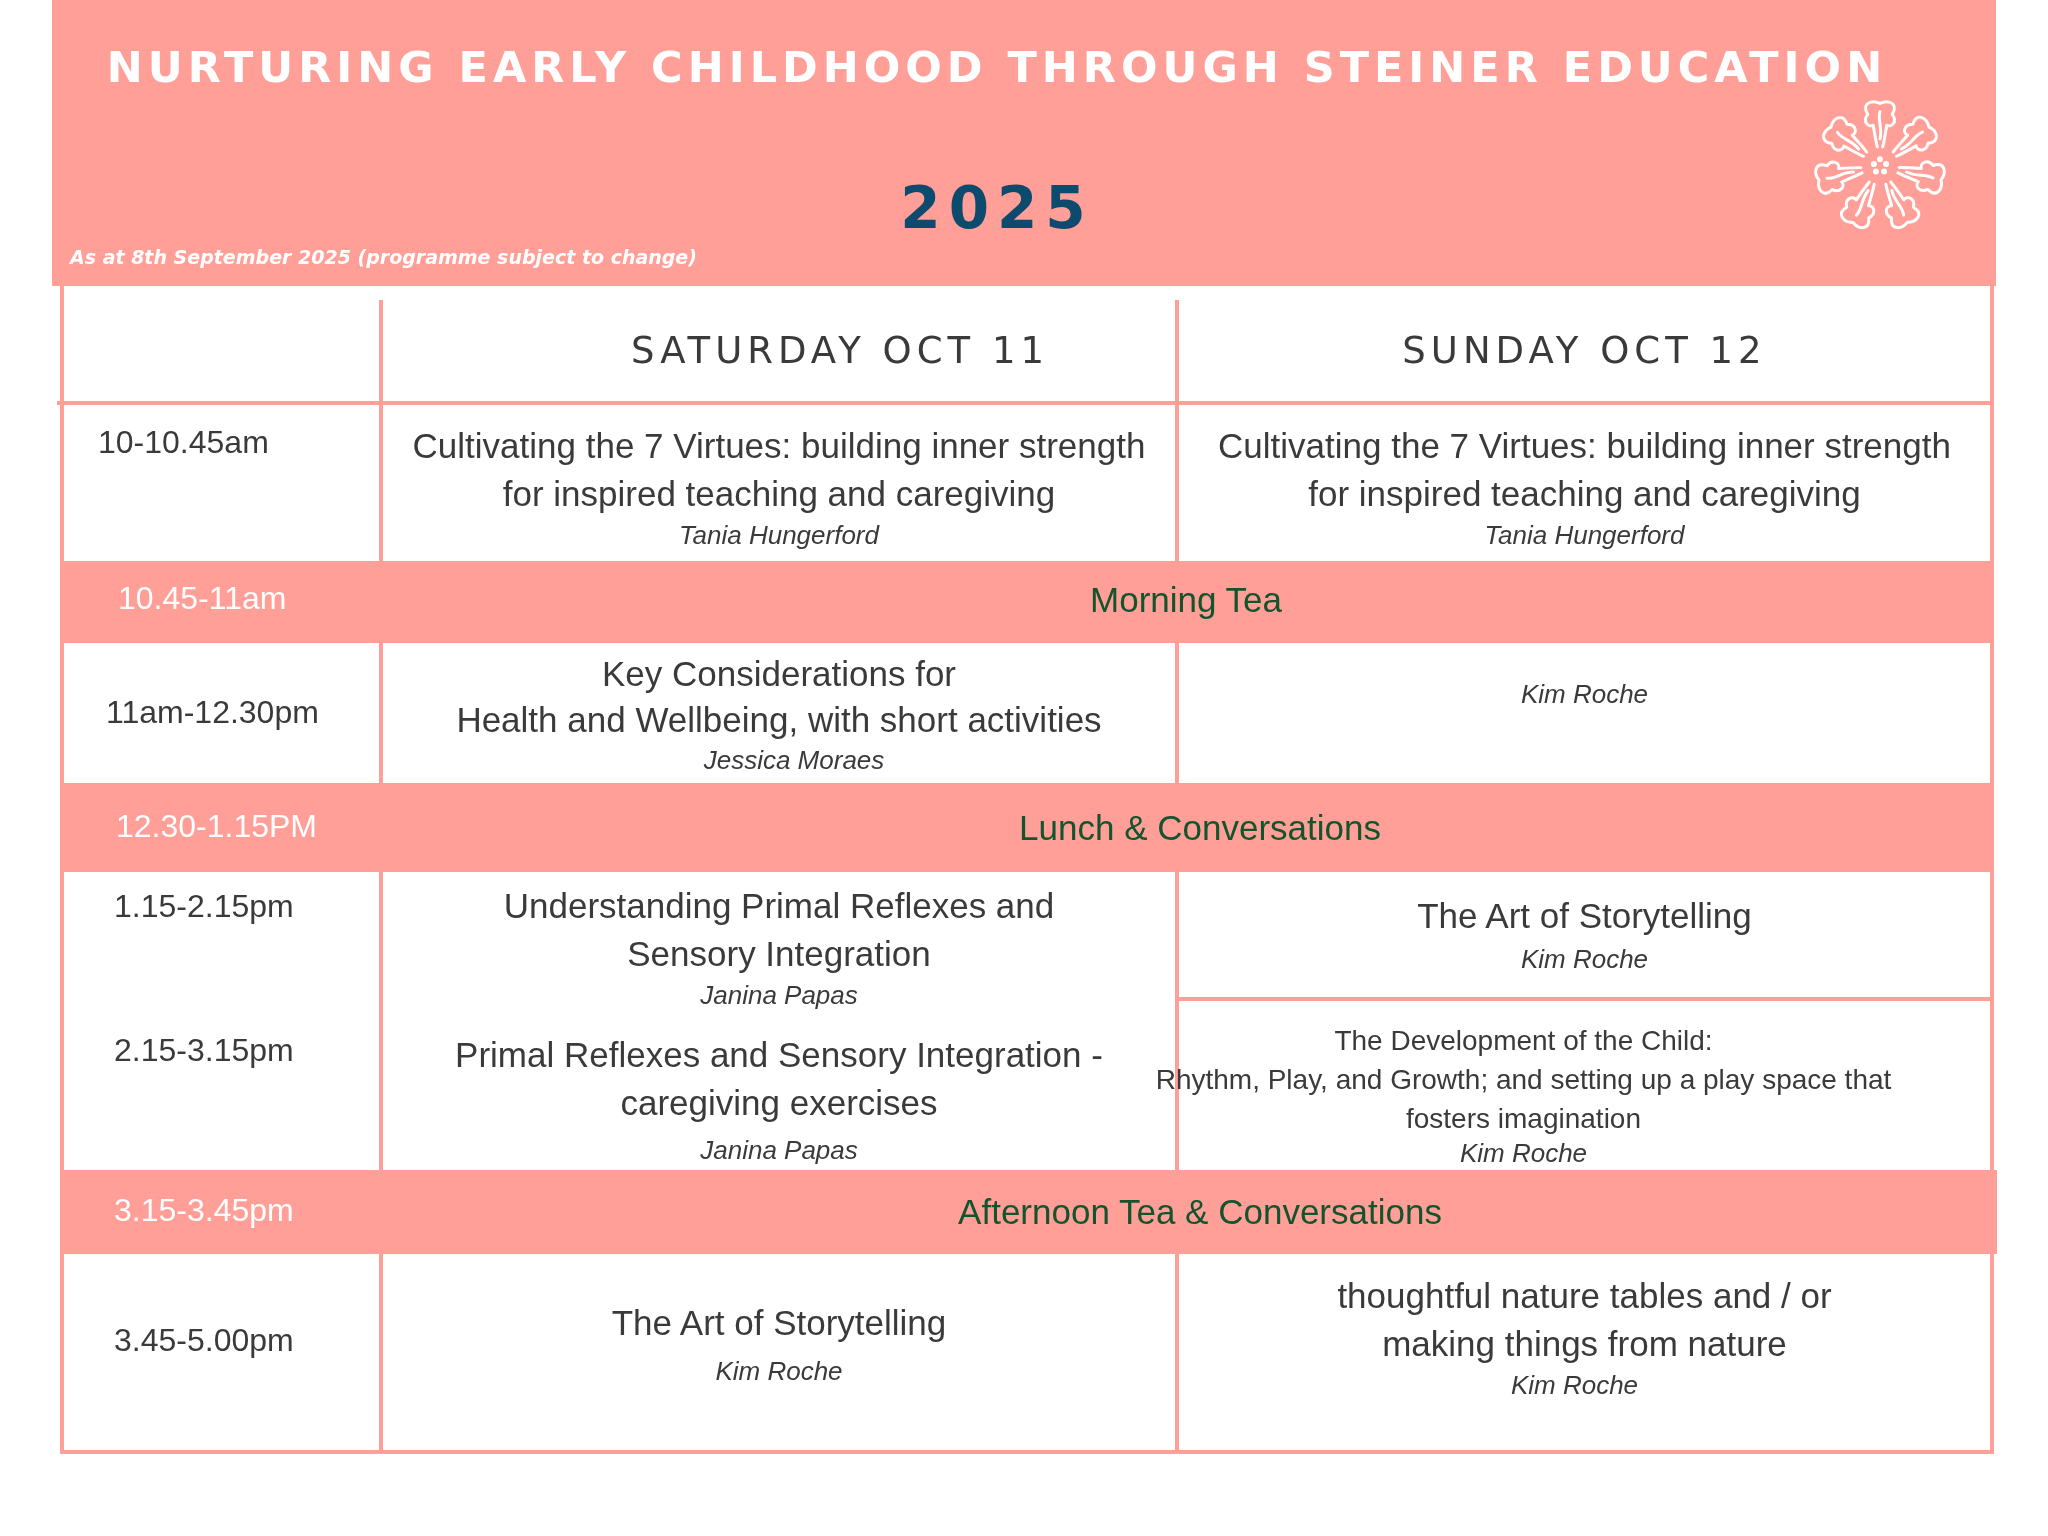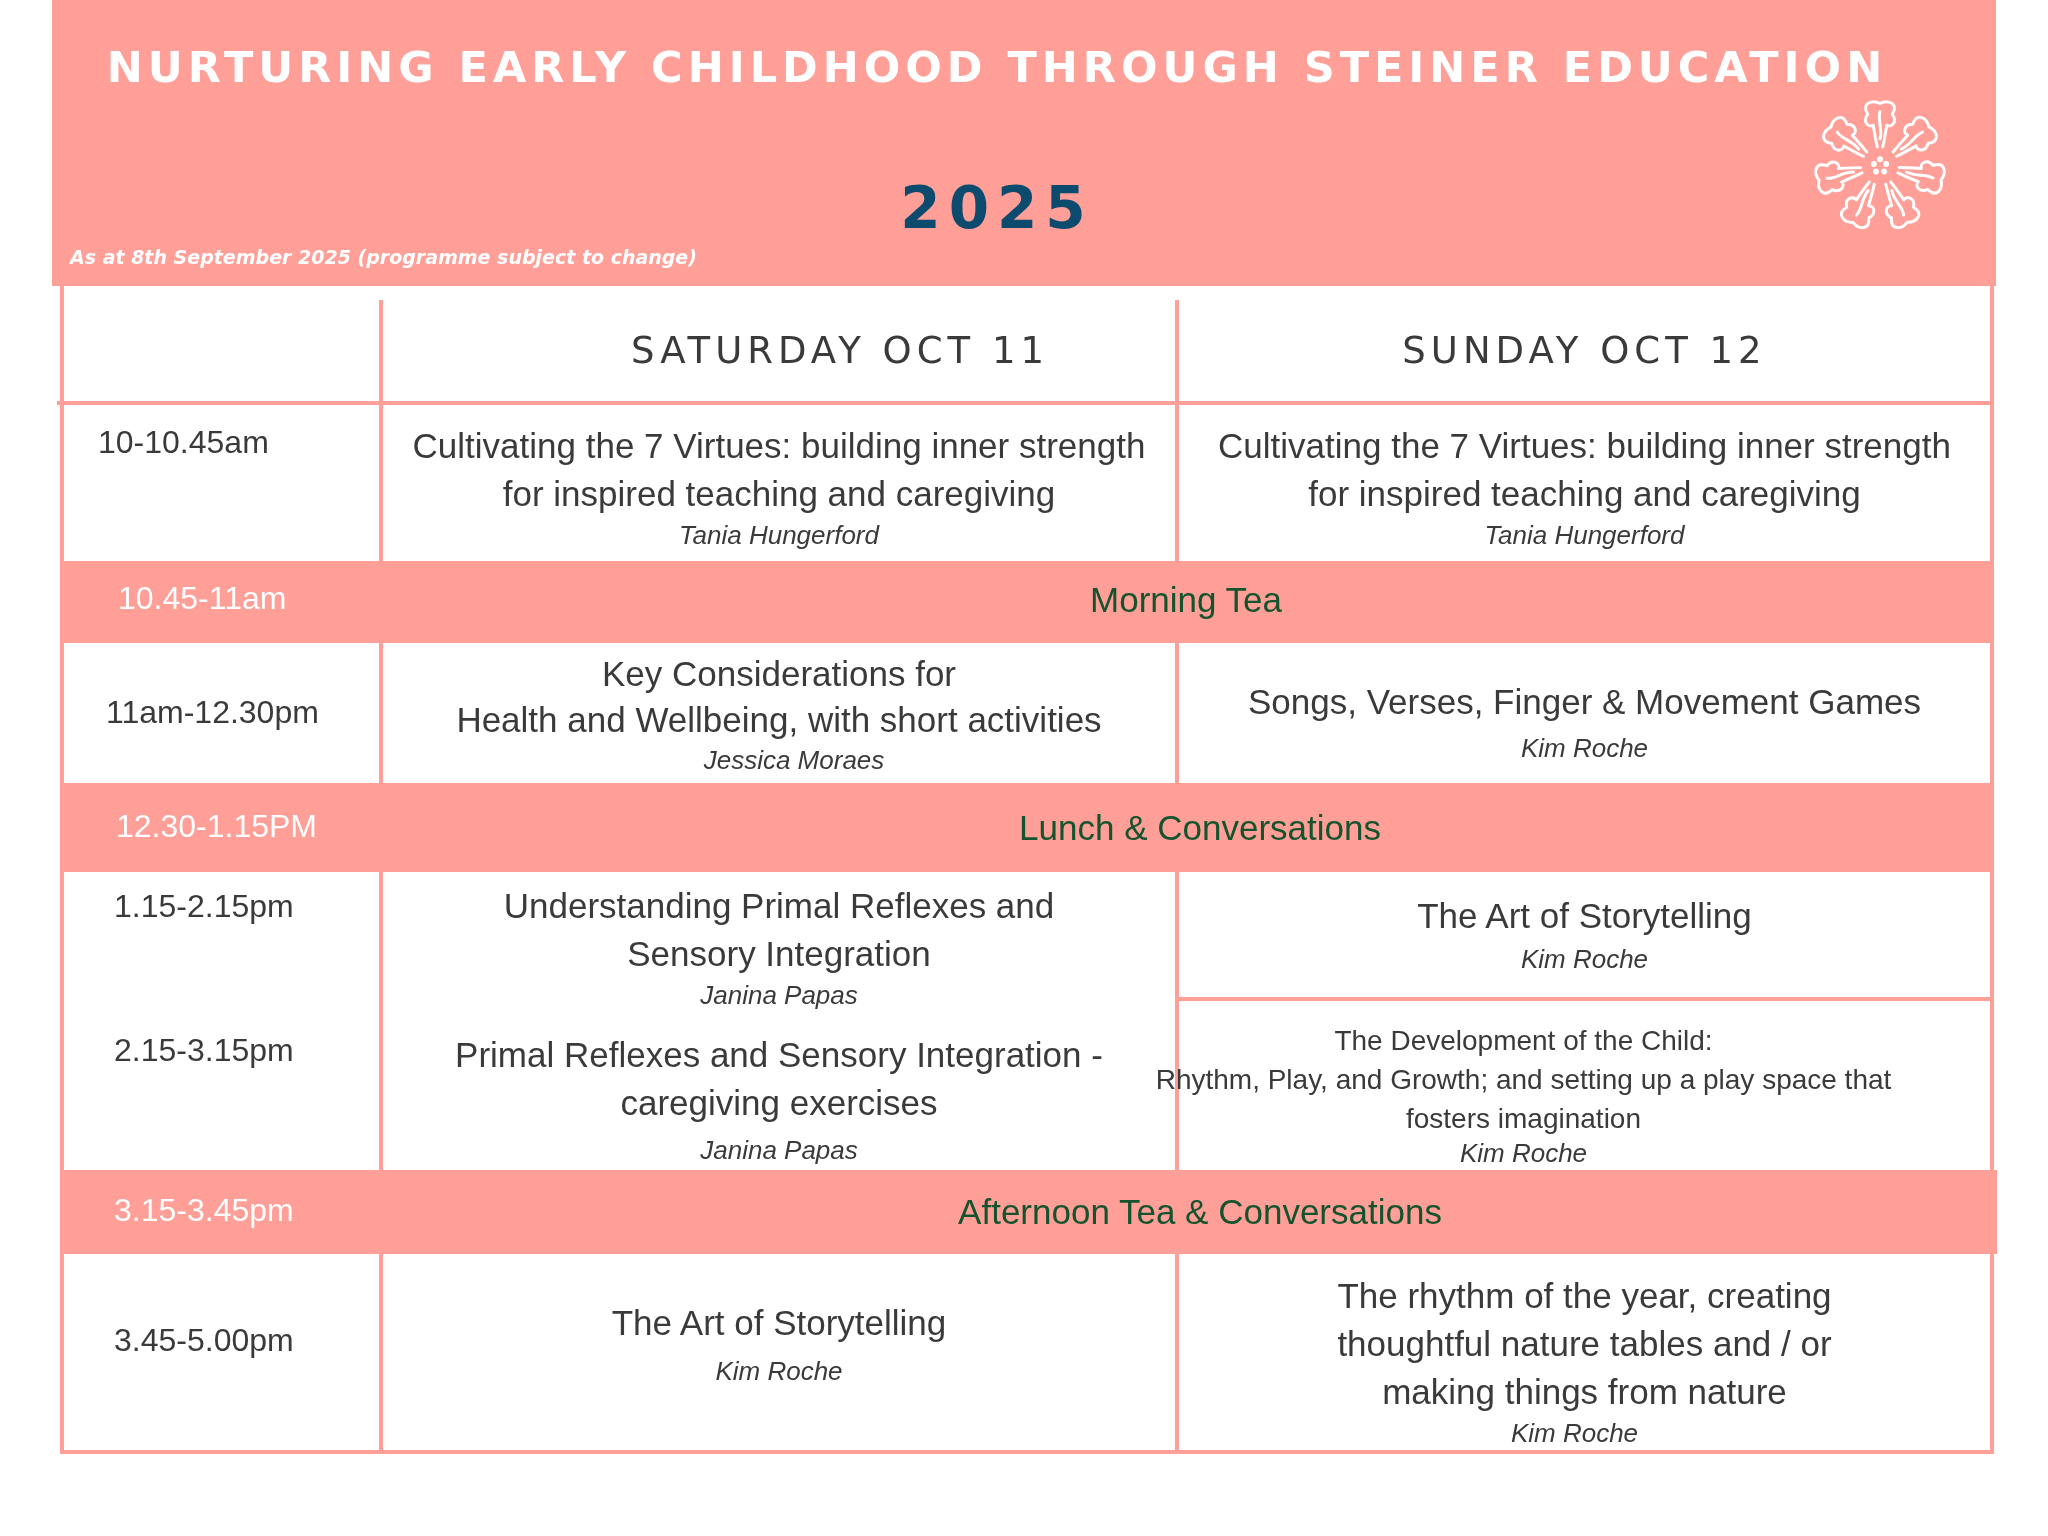--- a/index.html
+++ b/index.html
@@ -110,21 +110,20 @@
   <span class="time light" style="left:118px; top:580px;">10.45-11am</span>
   <span class="band-label" style="left:1186px; top:580px;">Morning Tea</span>
 
   <span class="time" style="left:106px; top:694px;">11am-12.30pm</span>
   <div class="cell" style="left:383px; top:645px; width:792px; height:138px;">
     <span class="session-title" style="line-height:46px;">Key Considerations for</span>
     <span class="session-title" style="line-height:46px;">Health and Wellbeing, with short activities</span>
     <span class="presenter" style="margin-left:30px;">Jessica Moraes</span>
   </div>
   <div class="cell" style="left:1179px; top:645px; width:811px; height:138px; justify-content:flex-start; padding-top:30px;">
-    <span class="session-title" style="line-height:54px;">Songs, Verses, Finger &amp; Movement Games</span>
     <span class="presenter" style="margin-top:2px;">Kim Roche</span>
   </div>
 
   <div class="band" style="left:60px; top:783px; width:1934px; height:89px;"></div>
   <span class="time light" style="left:116px; top:808px;">12.30-1.15PM</span>
   <span class="band-label" style="left:1200px; top:808px;">Lunch &amp; Conversations</span>
 
   <span class="time" style="left:114px; top:888px;">1.15-2.15pm</span>
   <span class="time" style="left:114px; top:1032px;">2.15-3.15pm</span>
   <div class="cell" style="left:383px; top:876px; width:792px; height:140px; justify-content:flex-start; padding-top:6px;">
@@ -151,18 +150,17 @@
   <div class="band" style="left:60px; top:1170px; width:1937px; height:84px;"></div>
   <span class="time light" style="left:114px; top:1192px;">3.15-3.45pm</span>
   <span class="band-label" style="left:1200px; top:1192px;">Afternoon Tea &amp; Conversations</span>
 
   <span class="time" style="left:114px; top:1322px;">3.45-5.00pm</span>
   <div class="cell" style="left:383px; top:1256px; width:792px; height:194px; justify-content:flex-start; padding-top:40px;">
     <span class="session-title" style="line-height:54px;">The Art of Storytelling</span>
     <span class="presenter" style="margin-top:4px;">Kim Roche</span>
   </div>
   <div class="cell" style="left:1179px; top:1256px; width:811px; height:194px; justify-content:flex-start; padding-top:16px;">
-    <span class="session-title">The rhythm of the year, creating</span>
     <span class="session-title">thoughtful nature tables and / or</span>
     <span class="session-title">making things from nature</span>
     <span class="presenter" style="margin-left:-20px;">Kim Roche</span>
   </div>
 </div>
 
 </body></html>

